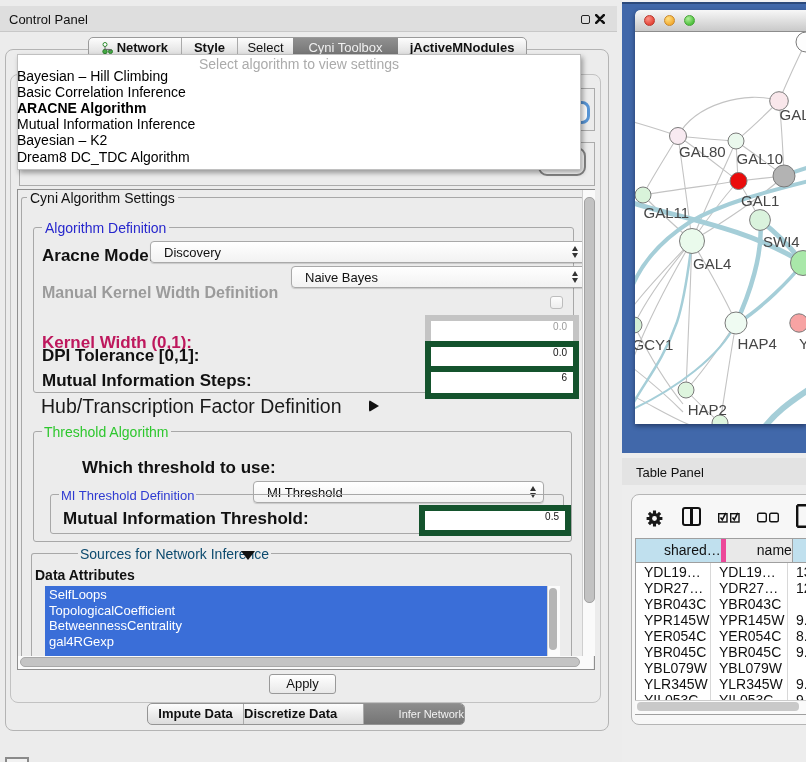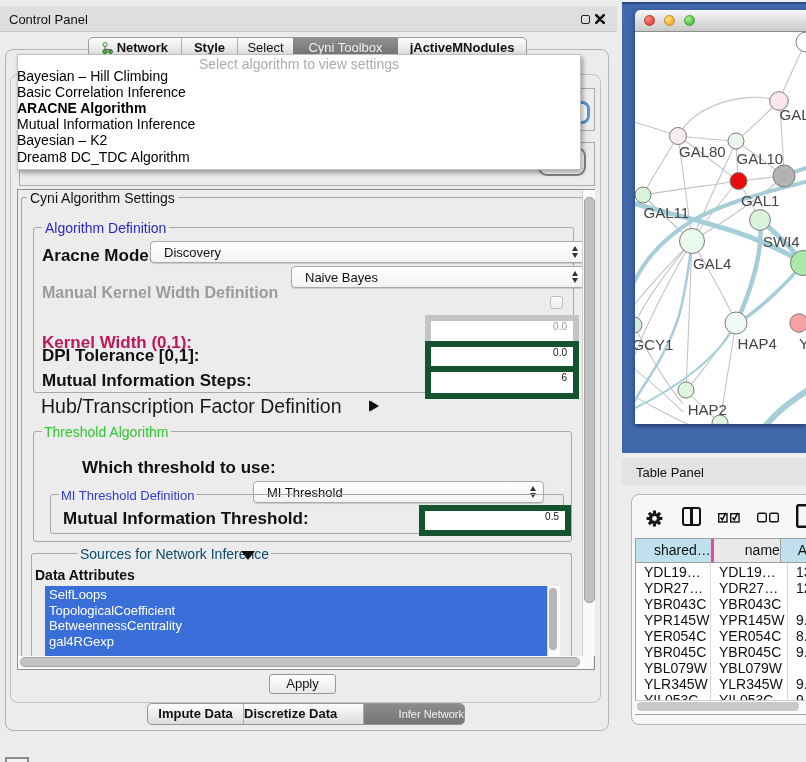--- a/index.html
+++ b/index.html
@@ -264,21 +264,21 @@
     <rect x="0.7" y="1.2" width="8.6" height="8.6" rx="1.5" fill="none" stroke="#111" stroke-width="1.4"></rect>
     <rect x="12.7" y="1.2" width="8.6" height="8.6" rx="1.5" fill="none" stroke="#111" stroke-width="1.4"></rect>
   </svg>
 
   <svg class="abs" style="left:796px;top:504px;" width="10" height="24" viewBox="0 0 10 24">
     <path d="M1.2 1.2 H10 M1.2 1.2 V22.8 M1.2 22.8 H10" stroke="#111" stroke-width="2.4" fill="none"></path>
   </svg>
 
   <div class="abs" style="left:635px;top:538px;width:171px;height:175px;background:#fff;border:1px solid #9f9f9f;border-right:none;overflow:hidden;">
     <div style="display:flex;height:23px;border-bottom:1px solid #9f9f9f;font-size:14px;color:#111;">
-      <div style="width:73px;background:#c0e0ee;border-right:3px solid #ec4899;line-height:23px;padding-left:18px;box-sizing:content-box;">shared…</div>
+      <div style="width:73px;background:#c0e0ee;border-right:5px solid #ec4899;line-height:23px;padding-left:28px;box-sizing:content-box;">shared…</div>
       <div style="width:45px;background:#e9e9e9;border-right:1px solid #9f9f9f;line-height:23px;padding-left:31px;box-sizing:content-box;">name</div>
       <div style="flex:1;background:#c0e0ee;line-height:23px;padding-left:17px;">A</div>
     </div>
     <div style="position:relative;font-size:14px;color:#111;line-height:16px;">
       <div style="position:absolute;left:8px;top:1px;">YDL19…<br>YDR27…<br>YBR043C<br>YPR145W<br>YER054C<br>YBR045C<br>YBL079W<br>YLR345W<br>YIL053C</div>
       <div style="position:absolute;left:83px;top:1px;">YDL19…<br>YDR27…<br>YBR043C<br>YPR145W<br>YER054C<br>YBR045C<br>YBL079W<br>YLR345W<br>YIL053C</div>
       <div style="position:absolute;left:160px;top:1px;">13<br>12<br>&nbsp;<br>9.<br>8.<br>9.<br>&nbsp;<br>9.<br>9.</div>
       <div style="position:absolute;left:74px;top:0;width:1px;height:175px;background:#d8d8d8;"></div>
       <div style="position:absolute;left:151px;top:0;width:1px;height:175px;background:#d8d8d8;"></div>
     </div>

